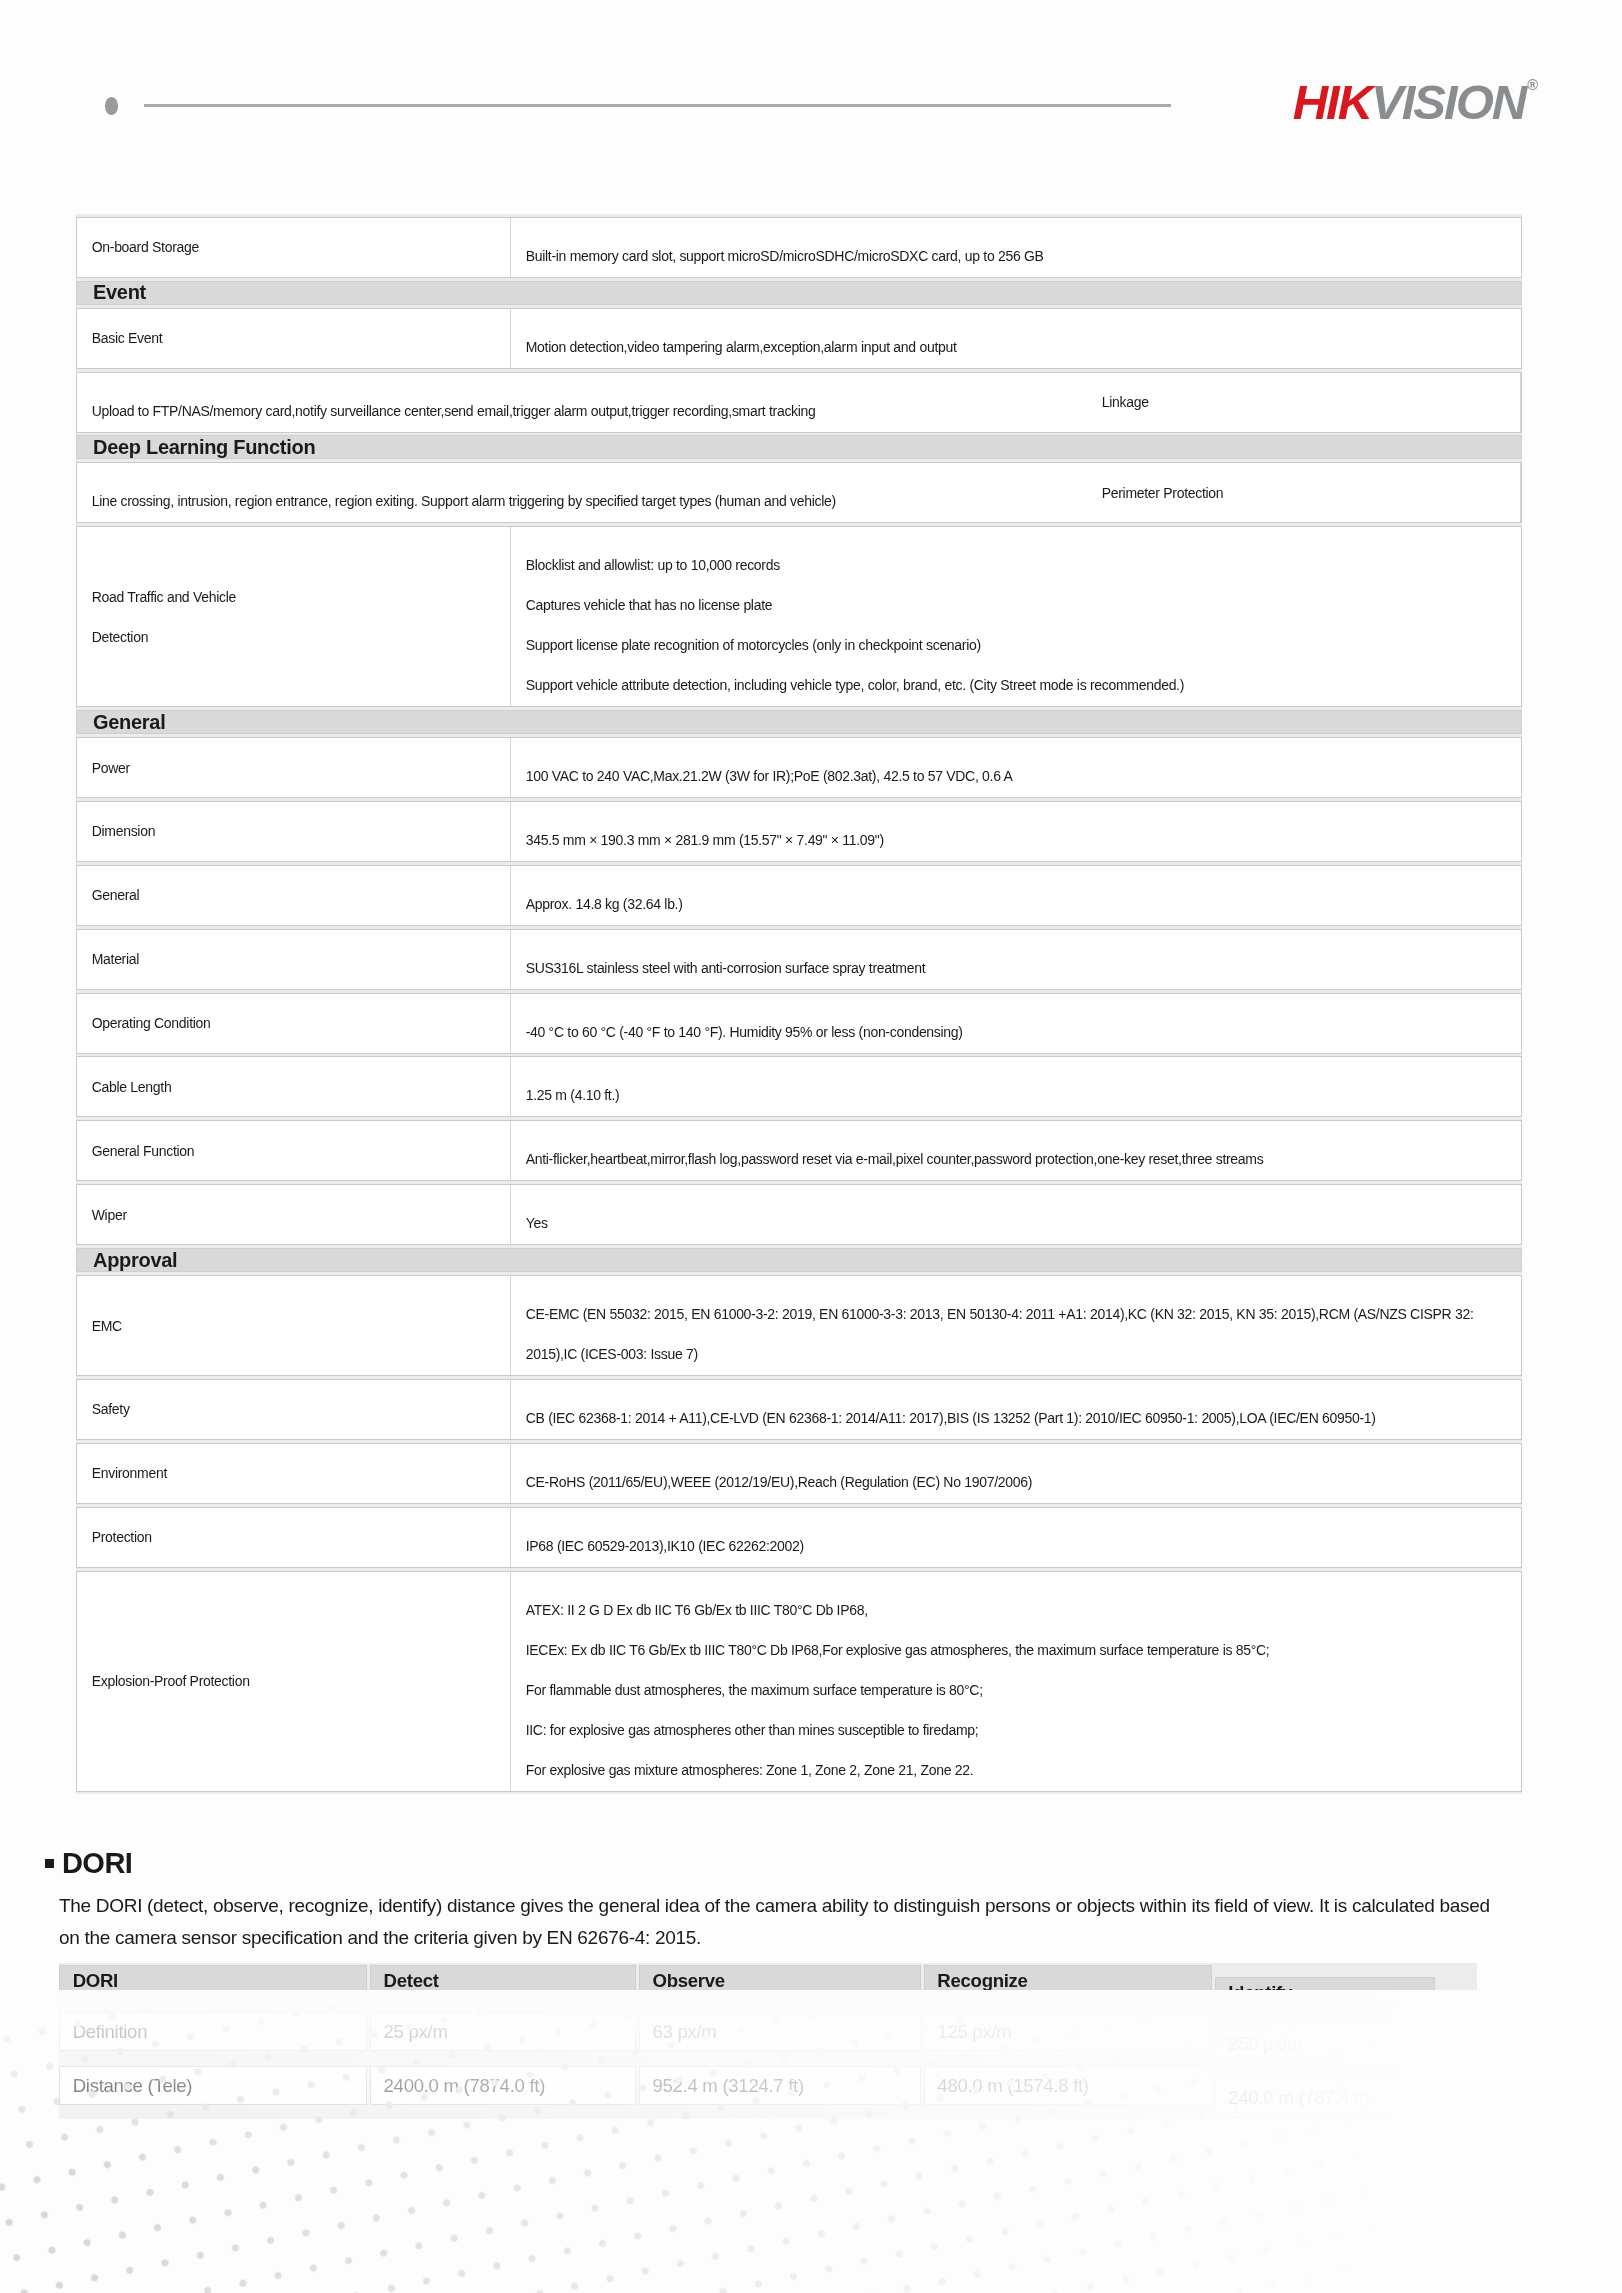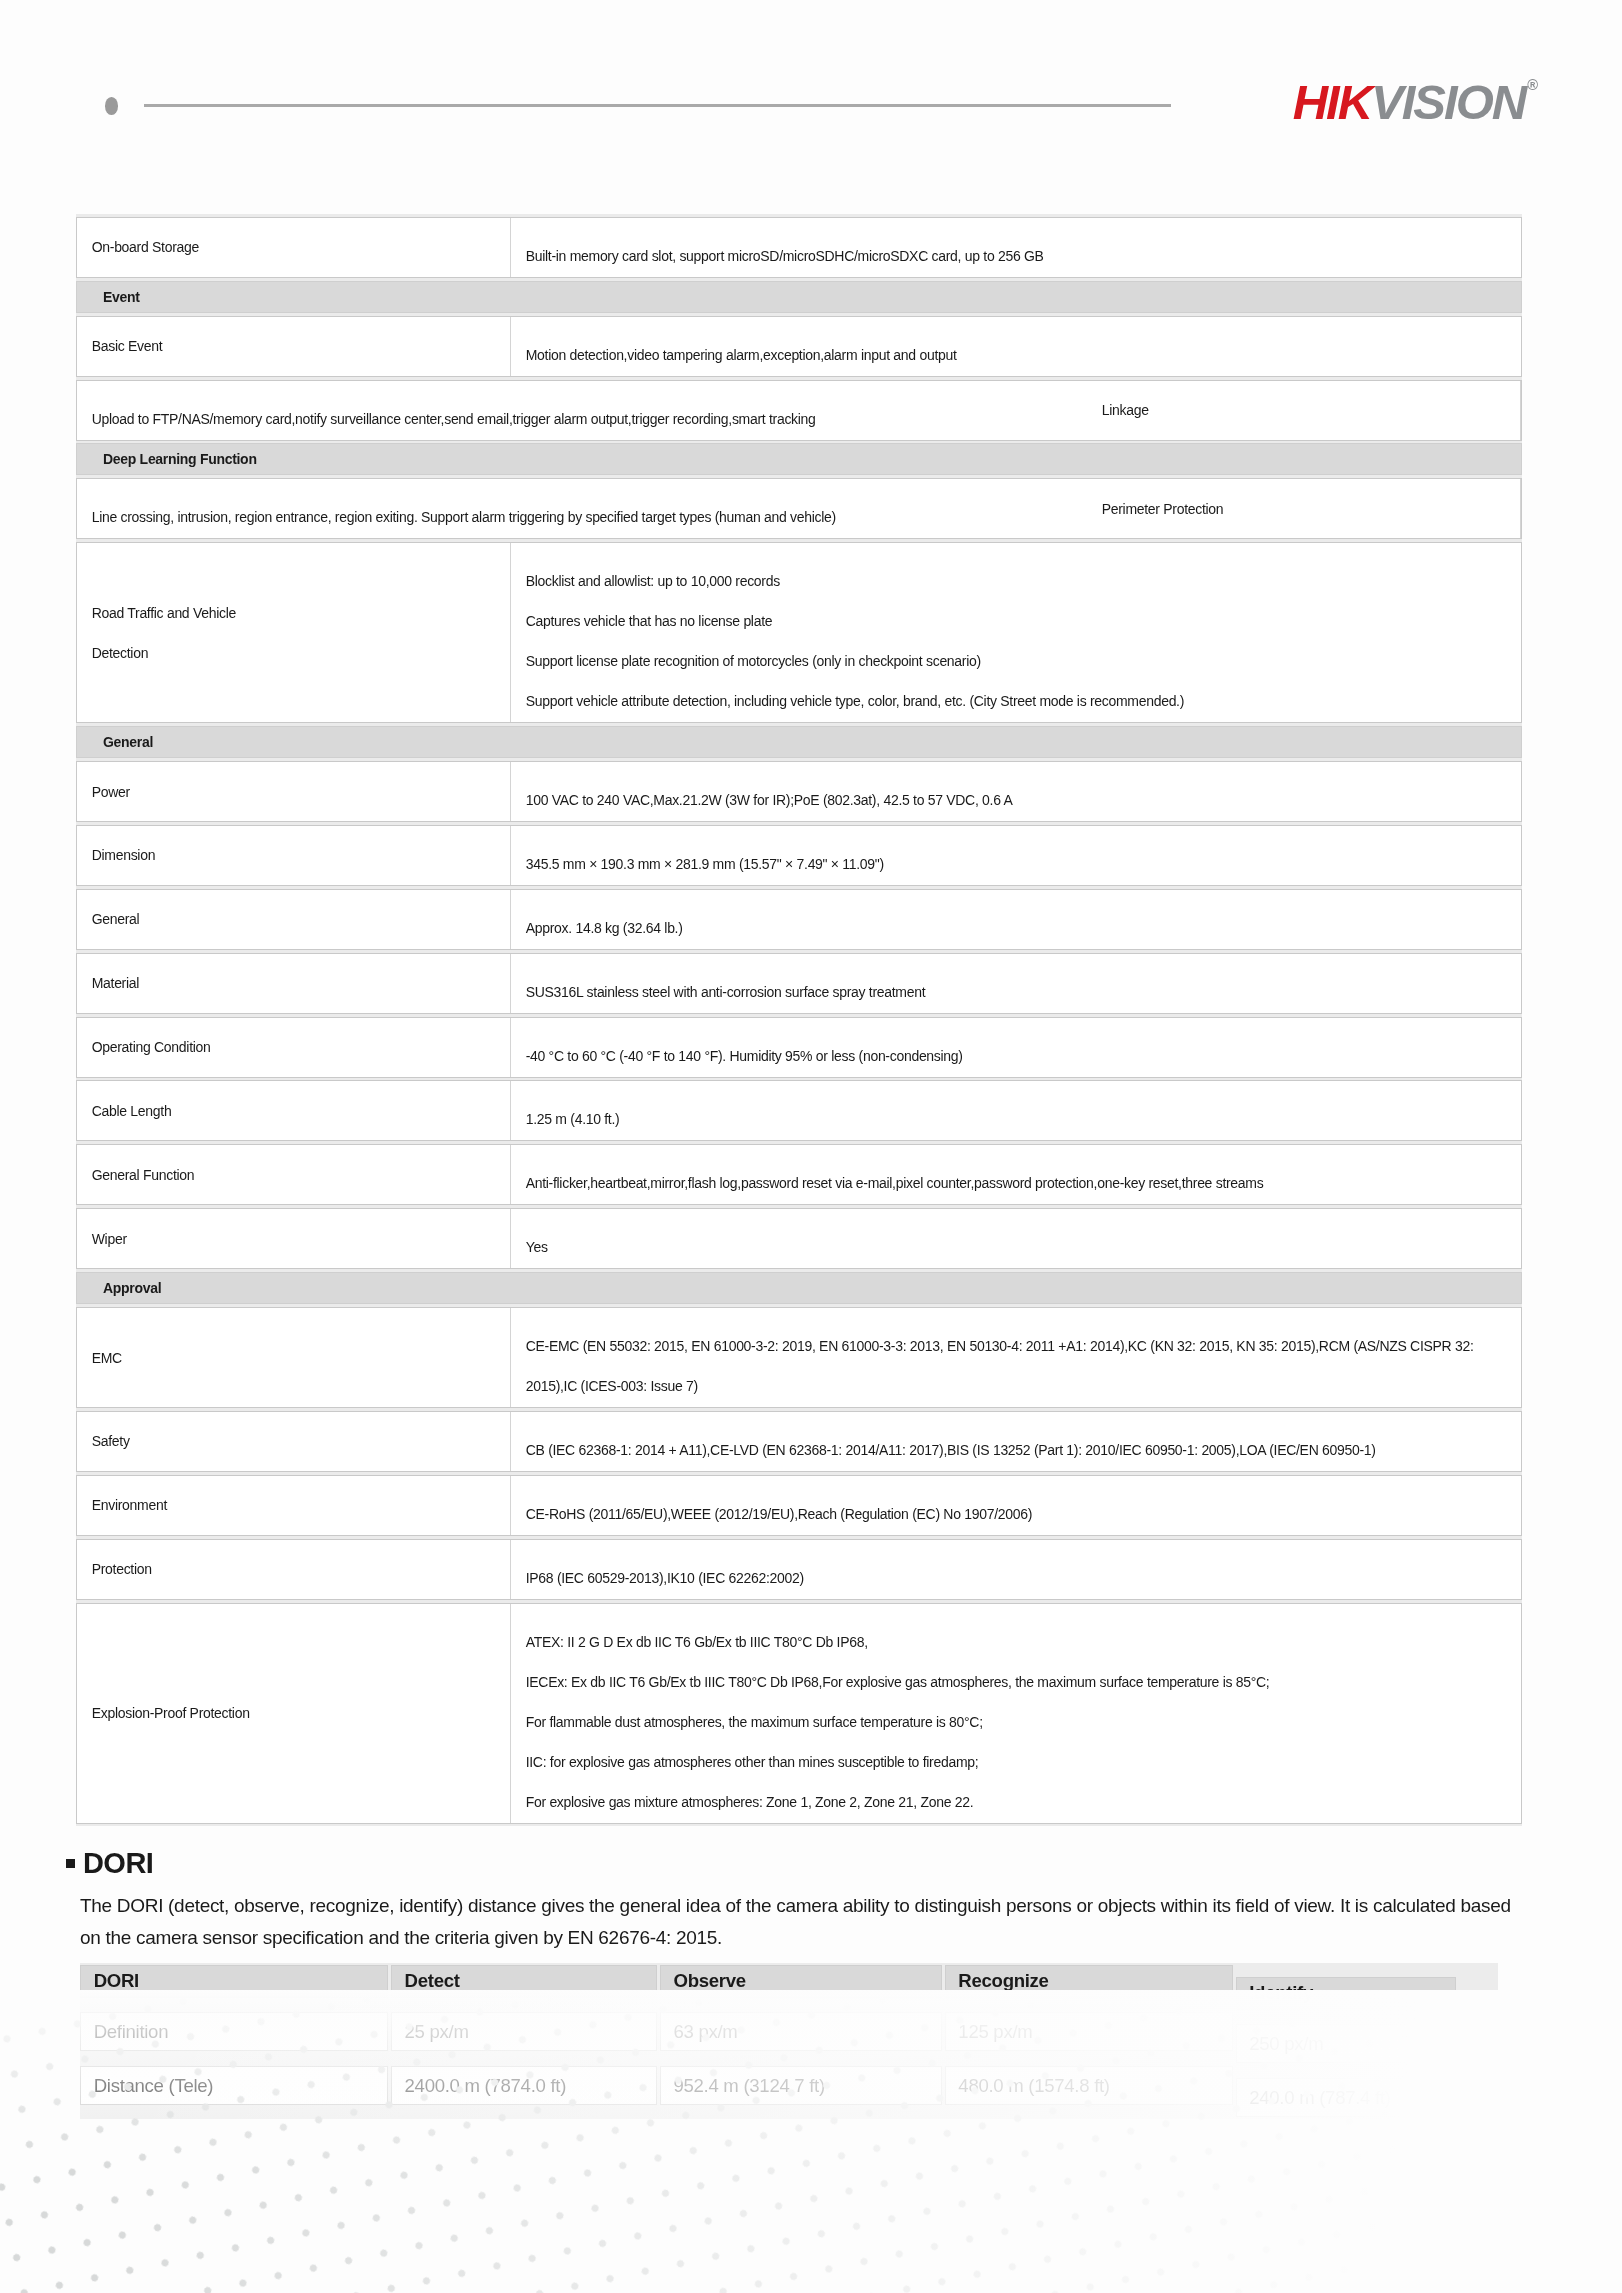--- a/index.html
+++ b/index.html
@@ -62,26 +62,26 @@
     padding: 1px 9.8px 1px 14.7px;
     border-right: 1px solid #d4d4d4;
   }
   .srow .value {
     flex: 1; padding: 1px 13.7px 1px 14.7px; margin-top: 17px;
   }
   .ssection {
     display: flex; align-items: center;
     background: #d9d9d9; border: 1px solid #cfcfcf;
     box-sizing: border-box;
-    height: 32px; padding-left: 26px;
-    font-size: 14px; font-weight: bold; letter-spacing: -0.3px;
+    height: 24px; padding-left: 16px;
+    font-size: 20px; font-weight: bold; letter-spacing: -0.3px;
   }
 
   
-  .dori { position: absolute; left: 80px; top: 1847px; width: 1453px; }
+  .dori { position: absolute; left: 59px; top: 1847px; width: 1453px; }
   .dori-heading {
     display: flex; align-items: center;
     font-size: 29px; font-weight: bold; letter-spacing: -0.5px;
     margin: 0 0 9.8px -13.7px;
   }
   .dori-bullet {
     width: 8.8px; height: 8.8px; background: #1a1a1a;
     margin-right: 7.8px; flex: none;
   }
   .dori-desc {

